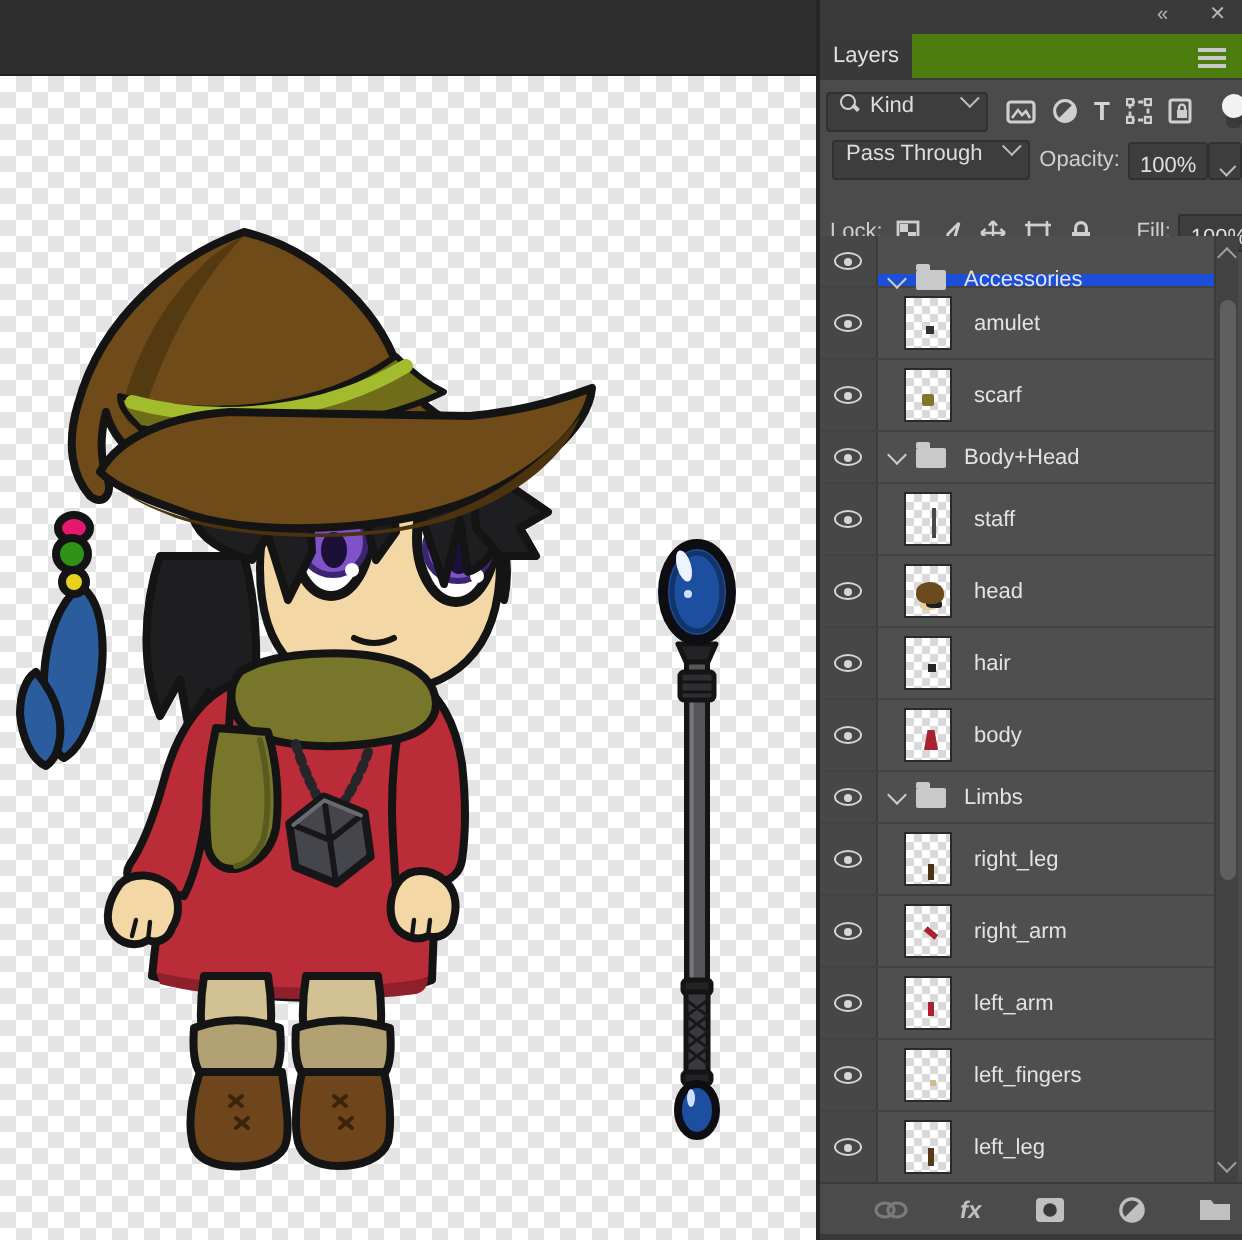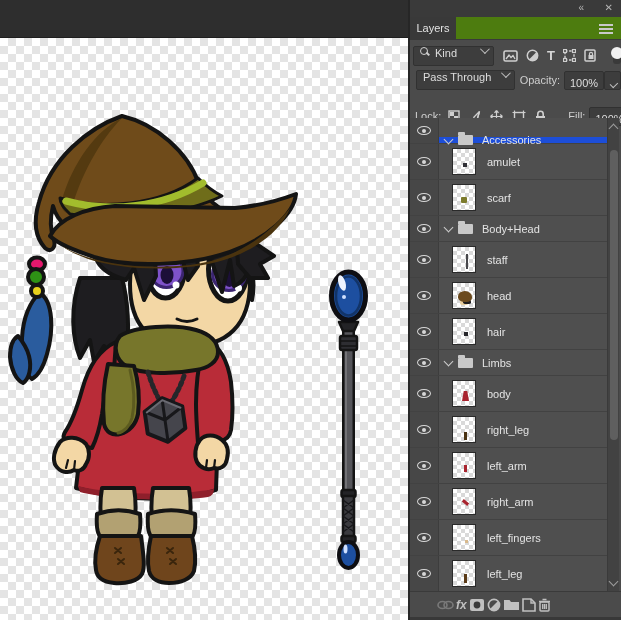--- a/index.html
+++ b/index.html
@@ -56,21 +56,21 @@
   .lname{color:#e3e3e3;font-size:11px;}
 
   
   .scrollbar{position:absolute;right:2px;top:78px;width:12px;height:474px;background:#424242;border-left:1px solid #3a3a3a;}
   .sb-arrow{position:absolute;left:2px;width:7px;height:7px;border-right:1.6px solid #9d9d9d;border-bottom:1.6px solid #9d9d9d;}
   .sb-up{top:7px;transform:rotate(-135deg);}
   .sb-dn{bottom:7px;transform:rotate(45deg);}
   .sb-thumb{position:absolute;left:2px;top:32px;width:8px;height:290px;background:#5f5f5f;border-radius:4px;}
 
   
-  .bottombar{position:absolute;left:0;bottom:3px;width:211px;height:26px;background:#4b4b4b;border-top:1px solid #3a3a3a;display:flex;align-items:center;gap:2px;padding-left:27px;}
+  .bottombar{position:absolute;left:0;bottom:3px;width:211px;height:26px;background:#4b4b4b;border-top:1px solid #3a3a3a;display:flex;align-items:center;gap:26px;padding-left:27px;}
   .panel-footer{position:absolute;left:0;bottom:0;width:211px;height:3px;background:#383838;}
   .bic{color:#b5b5b5;display:inline-flex;align-items:center;}
   .fx-t{font-size:12px;font-style:italic;color:#c0c0c0;font-weight:bold;}
 </style>
 </head>
 <body>
 
 <div class="stage">
 
   <div class="canvas-area">
@@ -364,76 +364,76 @@
               <span class="eye"></span>
             </div>
           <div class="rowbody">
               <span class="thumb">
                 <span class="mark" style="left:11px;top:13px;width:4px;height:4px;background:#26262a"></span>
               </span>
               <span class="lname">hair</span>
             </div>
         </div>
 
+        <div class="lrow layer">
+          <div class="eyecell">
+              <span class="eye"></span>
+            </div>
+          <div class="rowbody">
+              <span class="thumb">
+                <span class="mark" style="left:9px;top:10px;width:7px;height:10px;background:#a8232e;clip-path:polygon(25% 0,75% 0,100% 100%,0 100%)"></span>
+              </span>
+              <span class="lname">body</span>
+            </div>
+        </div>
+
         <div class="lrow group">
           <div class="eyecell">
               <span class="eye"></span>
             </div>
           <div class="rowbody">
               <span class="gchev"></span>
               <span class="folder"></span>
               <span class="lname">Limbs</span>
             </div>
         </div>
 
         <div class="lrow layer">
           <div class="eyecell">
               <span class="eye"></span>
             </div>
           <div class="rowbody">
               <span class="thumb">
-                <span class="mark" style="left:9px;top:10px;width:7px;height:10px;background:#a8232e;clip-path:polygon(25% 0,75% 0,100% 100%,0 100%)"></span>
-              </span>
-              <span class="lname">body</span>
-            </div>
-        </div>
-
-        <div class="lrow layer">
-          <div class="eyecell">
-              <span class="eye"></span>
-            </div>
-          <div class="rowbody">
-              <span class="thumb">
                 <span class="mark" style="left:11px;top:15px;width:3px;height:8px;background:#4a3312"></span>
               </span>
               <span class="lname">right_leg</span>
             </div>
         </div>
 
         <div class="lrow layer">
           <div class="eyecell">
               <span class="eye"></span>
             </div>
           <div class="rowbody">
               <span class="thumb">
+                <span class="mark" style="left:9px;top:12px;width:7px;height:3px;background:#a8232e;transform:rotate(40deg)"></span>
+              </span>
+              <span class="lname">right_arm</span>
+            </div>
+        </div>
+
+        <div class="lrow layer">
+          <div class="eyecell">
+              <span class="eye"></span>
+            </div>
+          <div class="rowbody">
+              <span class="thumb">
                 <span class="mark" style="left:11px;top:12px;width:3px;height:7px;background:#a8232e"></span>
               </span>
               <span class="lname">left_arm</span>
-            </div>
-        </div>
-
-        <div class="lrow layer">
-          <div class="eyecell">
-              <span class="eye"></span>
-            </div>
-          <div class="rowbody">
-              <span class="thumb">
-                <span class="mark" style="left:9px;top:12px;width:7px;height:3px;background:#a8232e;transform:rotate(40deg)"></span>
-              </span>
-              <span class="lname">right_arm</span>
             </div>
         </div>
 
         <div class="lrow layer">
           <div class="eyecell">
               <span class="eye"></span>
             </div>
           <div class="rowbody">
               <span class="thumb">
                 <span class="mark" style="left:12px;top:15px;width:3px;height:3px;background:#d8b98c"></span>

